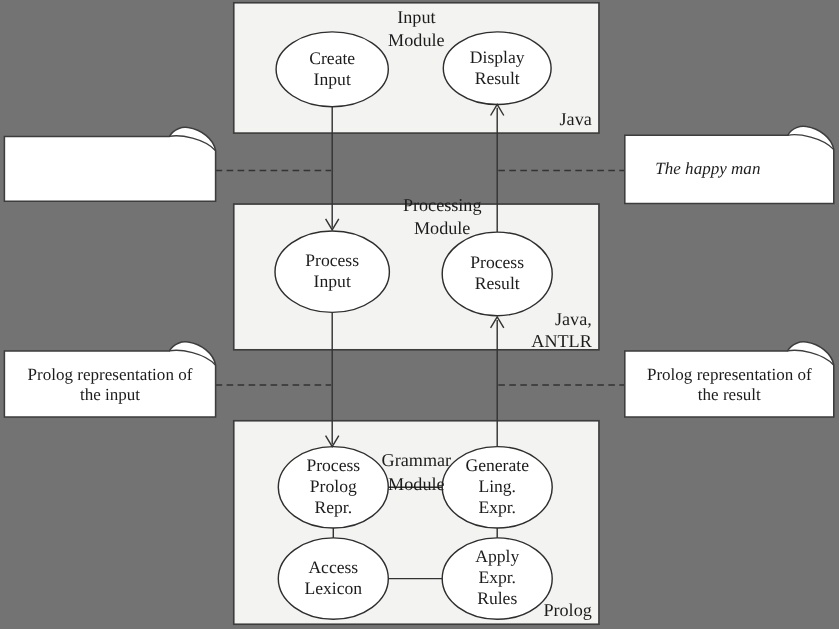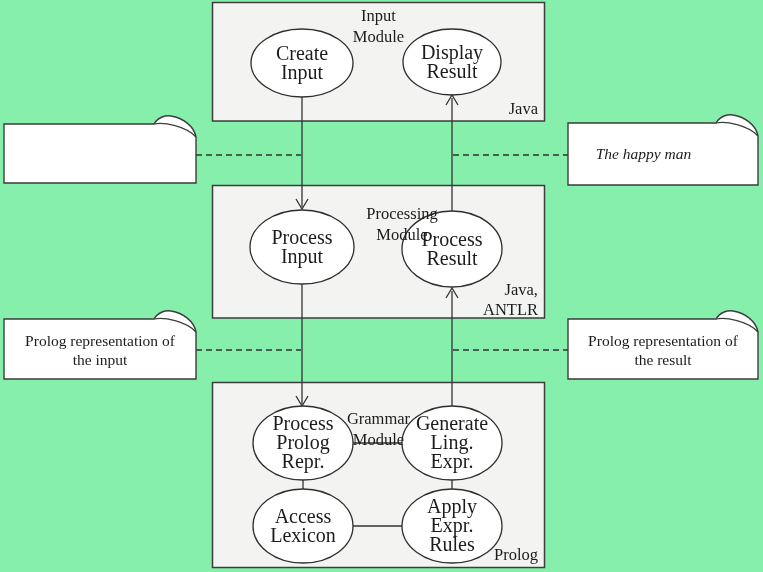--- a/index.html
+++ b/index.html
@@ -5,35 +5,35 @@
   html, body {
     margin: 0;
     padding: 0;
     background: #ffffff;
     font-family: "Liberation Serif", "DejaVu Serif", serif;
   }
   .canvas {
     position: relative;
     width: 763px;
     height: 572px;
-    background: #86efac;
+    background: #737373;
     overflow: hidden;
     text-decoration: underline;
   }
   .canvas svg {
     position: absolute;
     left: 0;
     top: 0;
   }
   .label {
     position: absolute;
     white-space: pre-line;
     text-align: center;
     color: #1c1c1c;
-    font-size: 20px;
+    font-size: 16px;
     line-height: 19px;
     pointer-events: none;
   }
   .module-title {
     line-height: 21px;
     font-size: 16.5px;
   }
   .tech-label {
     text-align: right;
     line-height: 20px;
@@ -93,21 +93,21 @@
 
     <path d="M154,319 C158,312 166,310 171,311 C183,313 194,321 196,332 L196,379 L4,379 L4,319 Z" fill="#ffffff" stroke="#3d3d3d" stroke-width="1.4"></path>
     <path d="M154,319 C164,317 186,321 196,332" fill="none" stroke="#3d3d3d" stroke-width="1.2"></path>
 
     <path d="M716,319 C720,312 728,310 733,311 C745,313 756,321 758,332 L758,379 L568,379 L568,319 Z" fill="#ffffff" stroke="#3d3d3d" stroke-width="1.4"></path>
     <path d="M716,319 C726,317 748,321 758,332" fill="none" stroke="#3d3d3d" stroke-width="1.2"></path>
   </svg>
 
   <div class="label module-title" style="left:212px; top:5px; width:333px;">Input
 Module</div>
-  <div class="label module-title" style="left:212px; top:203px; width:380px;">Processing
+  <div class="label module-title" style="left:212px; top:176px; width:380px;">Processing
 Module</div>
   <div class="label module-title" style="left:212px; top:408px; width:333px;">Grammar
 Module</div>
 
   <div class="label tech-label" style="left:212px; top:280px; width:326px;">Java,
 ANTLR</div>
   <div class="label tech-label" style="left:212px; top:99px; width:326px;">Java</div>
   <div class="label tech-label" style="left:212px; top:545px; width:326px;">Prolog</div>
 
   <div class="label" style="left:232px; top:44px; width:140px;">Create

